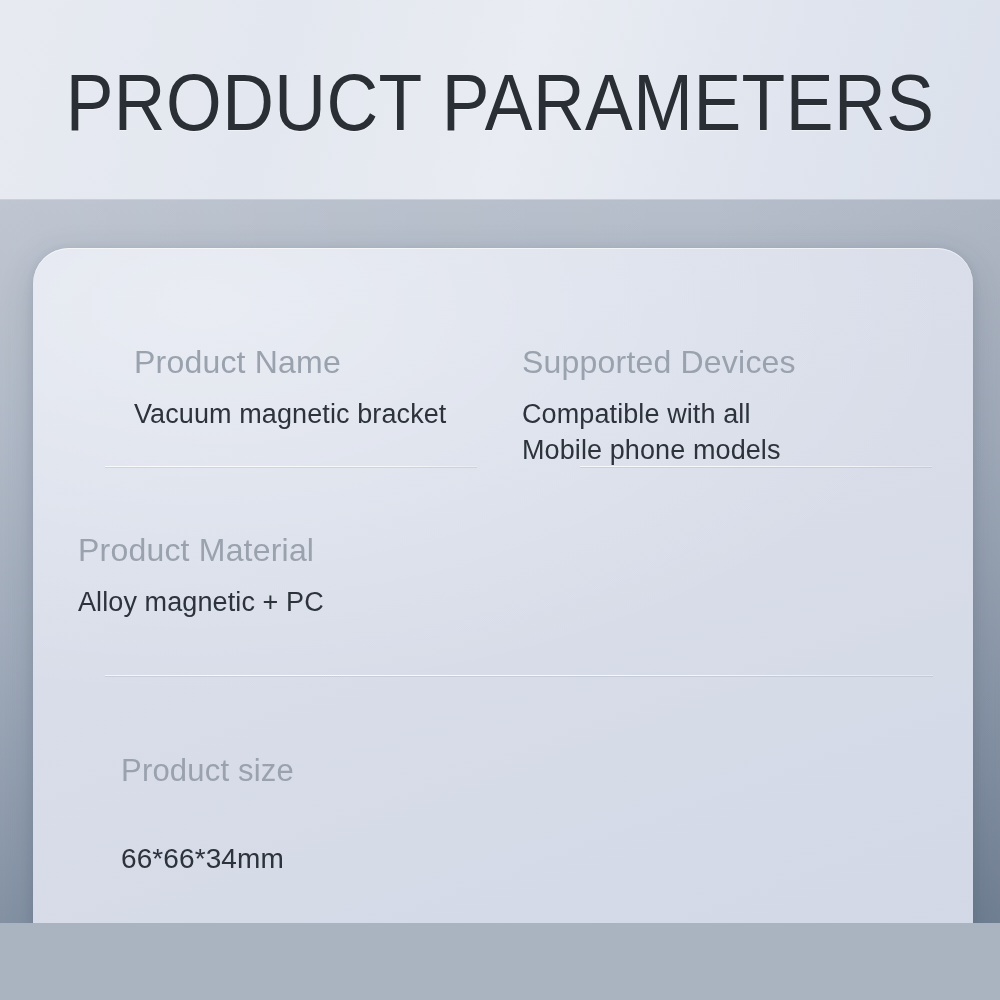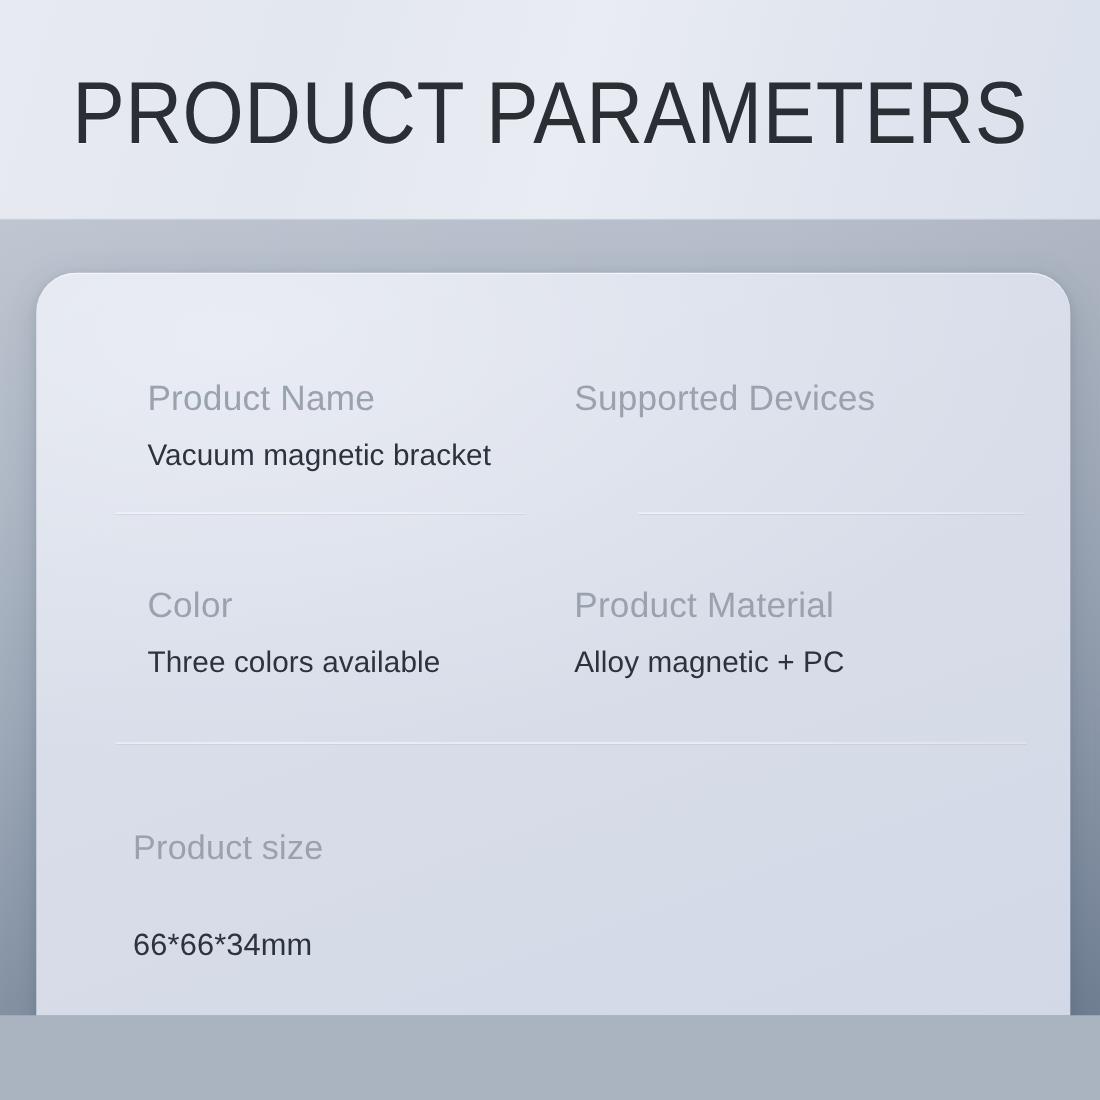--- a/index.html
+++ b/index.html
@@ -215,33 +215,31 @@
 
       <div class="spec-row row-1">
         <div class="spec-cell col-left">
           <div class="spec-label">Product Name</div>
           <div class="spec-value">
             <span class="vline">Vacuum magnetic bracket</span>
           </div>
         </div>
         <div class="spec-cell col-right">
           <div class="spec-label">Supported Devices</div>
+          <div class="spec-value">
+            <span class="vline">Compatible with all</span>
+            <span class="vline">Mobile phone models</span>
+          </div>
         </div>
       </div>
 
       <div class="divider d-left-1"></div>
       <div class="divider d-right-1"></div>
 
       <div class="spec-row row-2">
-        <div class="spec-cell col-left">
-          <div class="spec-label">Color</div>
-          <div class="spec-value">
-            <span class="vline">Three colors available</span>
-          </div>
-        </div>
         <div class="spec-cell col-right">
           <div class="spec-label">Product Material</div>
           <div class="spec-value">
             <span class="vline">Alloy magnetic + PC</span>
           </div>
         </div>
       </div>
 
       <div class="divider d-full"></div>
 

